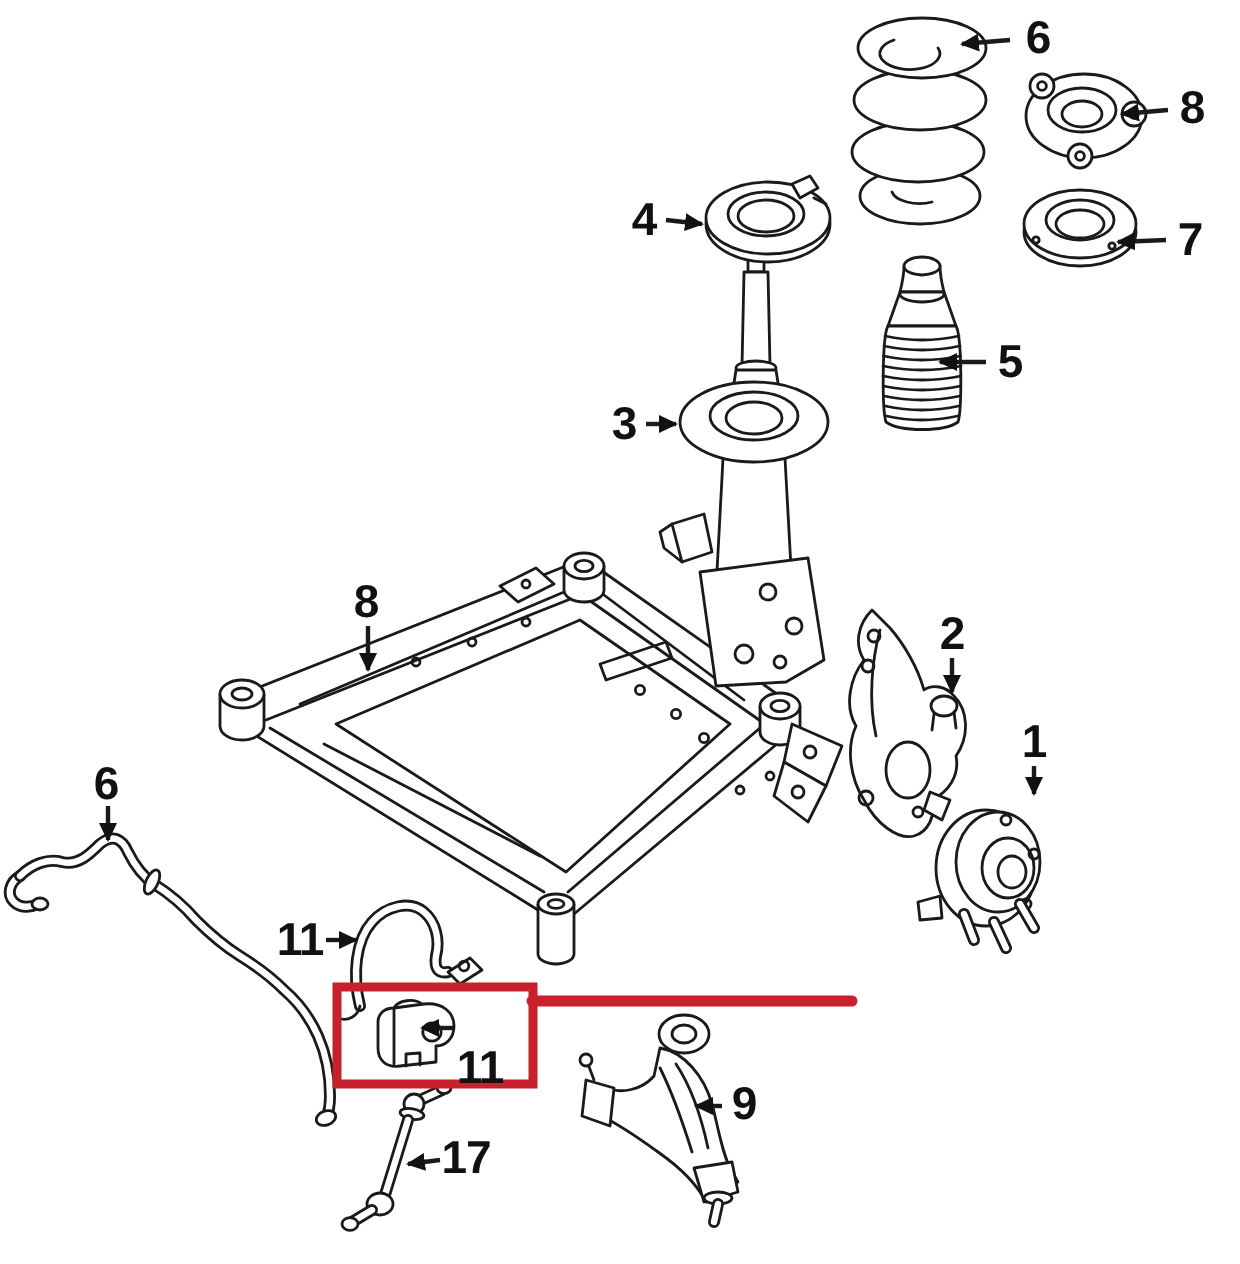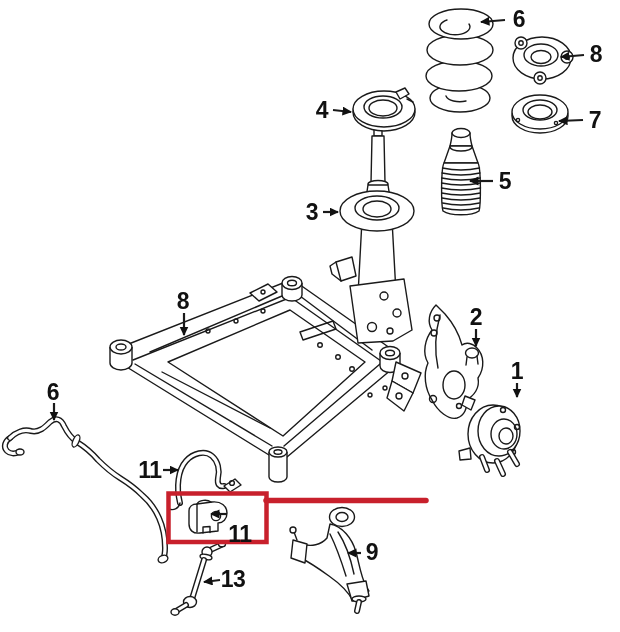--- a/index.html
+++ b/index.html
@@ -255,15 +255,15 @@
   <div class="callout" style="left:312px;top:212px">3</div>
   <div class="callout" style="left:322px;top:110px">4</div>
   <div class="callout" style="left:505px;top:181px">5</div>
   <div class="callout" style="left:519px;top:19px">6</div>
   <div class="callout" style="left:595px;top:120px">7</div>
   <div class="callout" style="left:596px;top:54px">8</div>
   <div class="callout" style="left:372px;top:552px">9</div>
   <div class="callout" style="left:53px;top:392px">6</div>
   <div class="callout" style="left:240px;top:534px">11</div>
   <div class="callout" style="left:150px;top:470px">11</div>
-  <div class="callout" style="left:233px;top:579px">13</div>
+  <div class="callout" style="left:233px;top:579px">17</div>
   <div class="callout" style="left:183px;top:301px">8</div>
 </div>
 
 </body></html>

